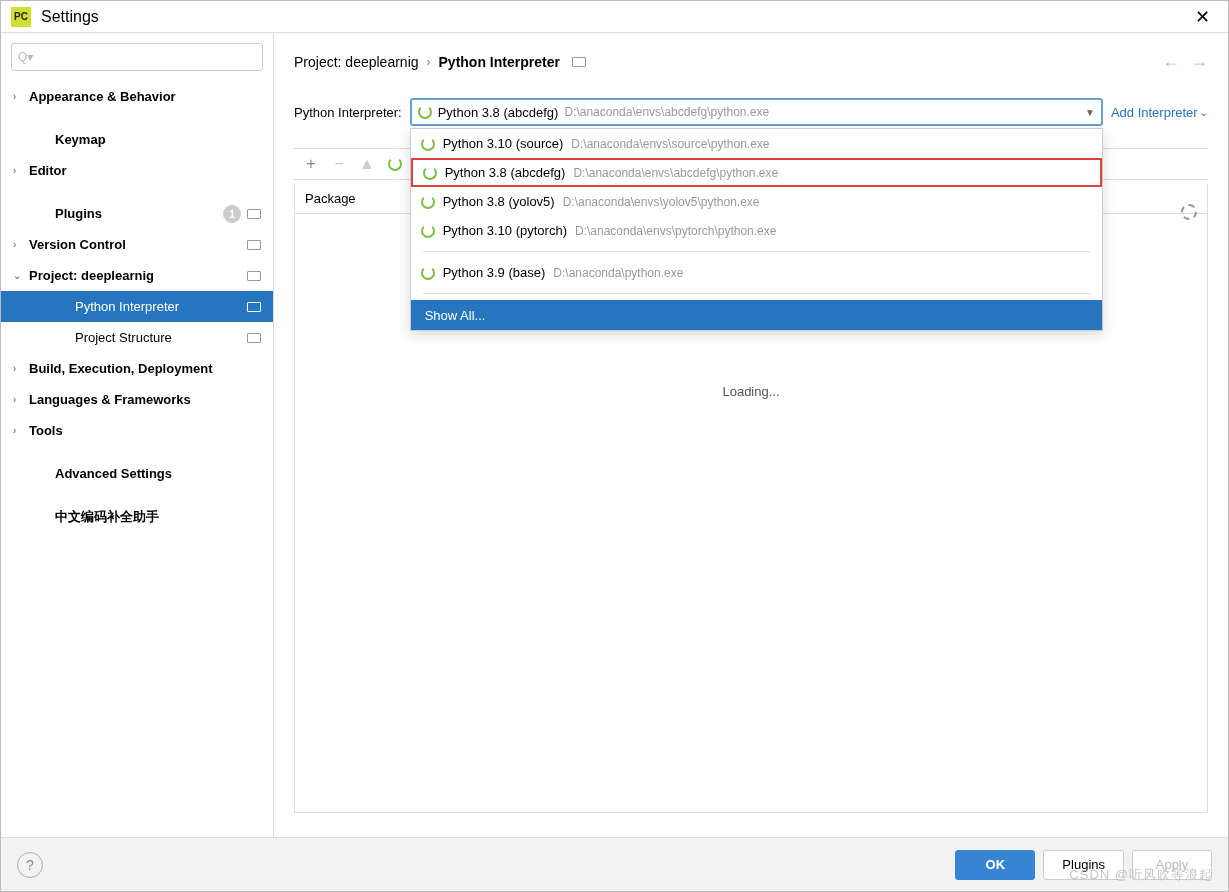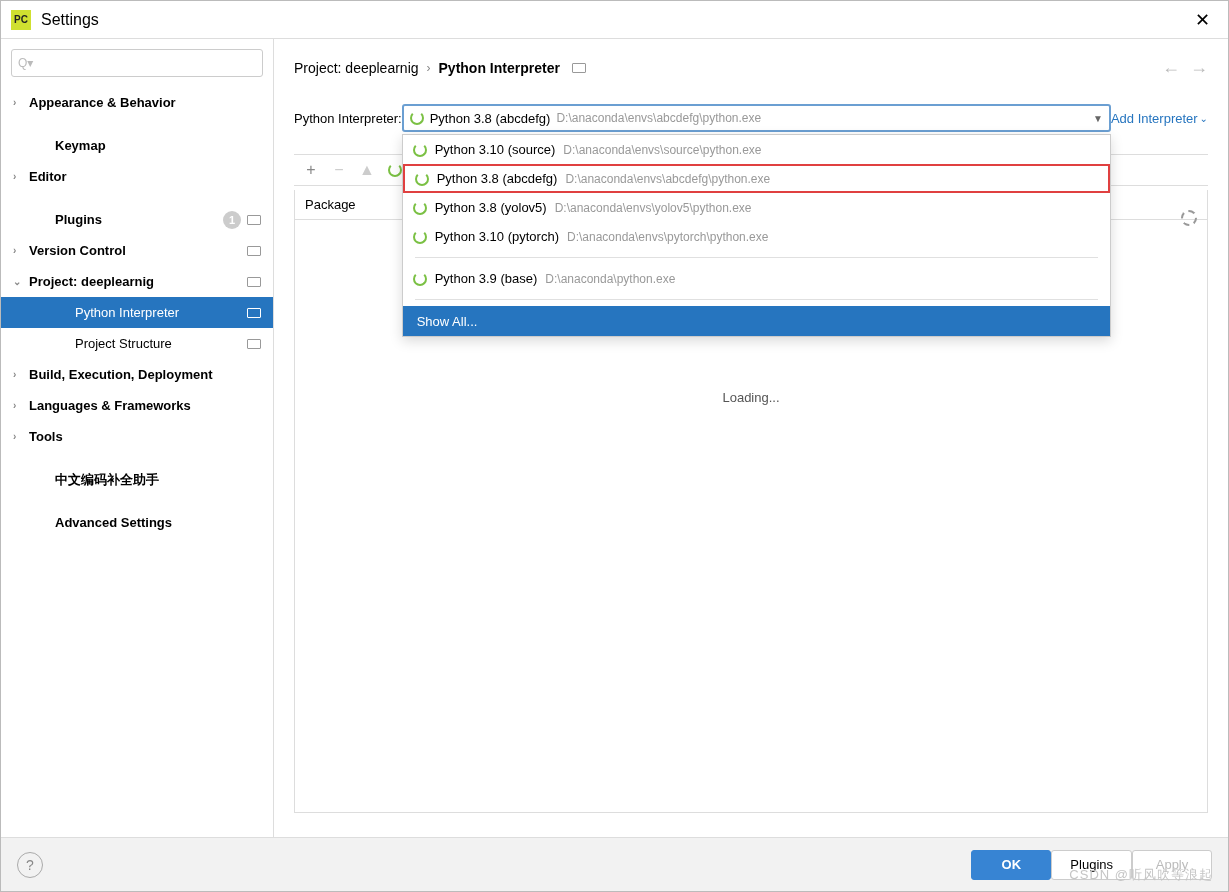--- a/index.html
+++ b/index.html
@@ -1,18 +1,18 @@
 <!DOCTYPE html>
 <html><head>
   <meta charset="utf-8">
   <style>
     * { margin: 0; padding: 0; box-sizing: border-box; font-family: -apple-system, "Segoe UI", Arial, sans-serif; }
     body { width: 1229px; height: 892px; background: #fff; position: relative; }
     .window { width: 1229px; height: 892px; border: 1px solid #bbb; display: flex; flex-direction: column; background: #f2f2f2; }
-    .titlebar { height: 38px; display: flex; align-items: center; padding: 0 10px; border-bottom: 1px solid #ddd; background: #fff; }
+    .titlebar { height: 32px; display: flex; align-items: center; padding: 0 10px; border-bottom: 1px solid #ddd; background: #fff; }
     .app-icon { width: 20px; height: 20px; background: #d0e030; display: flex; align-items: center; justify-content: center; font-size: 10px; font-weight: bold; color: #222; margin-right: 10px; }
     .title-text { font-size: 16px; }
     .close-btn { margin-left: auto; font-size: 18px; cursor: pointer; padding: 4px 8px; }
     .content { flex: 1; display: flex; overflow: hidden; }
     .sidebar { width: 273px; border-right: 1px solid #ddd; background: #fff; display: flex; flex-direction: column; }
     .search-wrap { padding: 10px; }
     .search-box { width: 100%; height: 28px; border: 1px solid #ccc; border-radius: 3px; padding: 0 6px; display: flex; align-items: center; font-size: 13px; color: #999; background: #fff; }
     .nav { flex: 1; font-size: 13px; }
     .nav-item { height: 31px; display: flex; align-items: center; padding: 0 12px; cursor: pointer; position: relative; }
     .nav-item.level-1 { padding-left: 38px; margin-top: 12px; }
@@ -27,21 +27,21 @@
     .nav-item.selected .proj-icon { border-color: #fff; }
     
     .main { flex: 1; background: #fff; display: flex; flex-direction: column; padding: 0; position: relative; }
     .breadcrumb { display: flex; align-items: center; gap: 8px; padding: 18px 20px; font-size: 14px; }
     .bc-item { color: #000; }
     .bc-item.bold { font-weight: 700; }
     .bc-sep { color: #888; font-size: 12px; }
     .bc-proj-icon { width: 14px; height: 10px; border: 1.5px solid #999; border-radius: 1px; margin-left: 4px; }
     .nav-arrows { margin-left: auto; display: flex; gap: 10px; font-size: 18px; color: #bbb; }
     
-    .interp-row { display: flex; align-items: center; gap: 0; padding: 8px 20px 12px; font-size: 13px; }
+    .interp-row { display: flex; align-items: center; gap: 8px; padding: 8px 20px 12px; font-size: 13px; }
     .interp-label { color: #000; }
     .interp-selector { flex: 1; position: relative; }
     .combo { height: 28px; border: 2px solid #6b9fd2; border-radius: 3px; background: #fff; display: flex; align-items: center; padding: 0 6px; gap: 6px; font-size: 13px; }
     .combo .path { color: #999; font-size: 12px; }
     .combo .arr { margin-left: auto; color: #666; font-size: 10px; }
     .add-interp { color: #2675bf; cursor: pointer; display: flex; align-items: center; gap: 2px; }
     
     .dropdown { position: absolute; top: 30px; left: 0; right: 0; background: #fff; border: 1px solid #ccc; box-shadow: 0 4px 12px rgba(0,0,0,0.15); z-index: 10; }
     .dd-item { height: 29px; display: flex; align-items: center; gap: 8px; padding: 0 10px; font-size: 13px; cursor: pointer; }
     .dd-item .path { color: #999; font-size: 12px; }
@@ -56,21 +56,21 @@
     .tb-btn.disabled { color: #ccc; }
     .tb-spinner { width: 14px; height: 14px; border: 2px solid #7ac043; border-top-color: transparent; border-radius: 50%; }
     
     .pkg-area { flex: 1; margin: 4px 20px; border: 1px solid #ddd; border-top: none; display: flex; flex-direction: column; position: relative; }
     .pkg-header { height: 30px; border-bottom: 1px solid #ddd; display: flex; align-items: center; padding: 0 10px; font-size: 13px; }
     .loading-txt { position: absolute; top: 200px; left: 50%; transform: translateX(-50%); font-size: 13px; color: #555; }
     .loading-spinner { position: absolute; top: 20px; right: 10px; width: 16px; height: 16px; border: 2px dashed #999; border-radius: 50%; }
     
     .footer { height: 54px; border-top: 1px solid #ddd; display: flex; align-items: center; padding: 0 16px; gap: 8px; }
     .help-btn { width: 26px; height: 26px; border: 1.5px solid #aaa; border-radius: 50%; display: flex; align-items: center; justify-content: center; font-size: 14px; color: #888; cursor: pointer; }
-    .footer-btns { margin-left: auto; display: flex; gap: 0; }
+    .footer-btns { margin-left: auto; display: flex; gap: 8px; }
     .btn { height: 30px; min-width: 80px; padding: 0 18px; border: 1px solid #ccc; border-radius: 3px; background: #fff; font-size: 13px; cursor: pointer; display: flex; align-items: center; justify-content: center; }
     .btn.primary { background: #3784d3; color: #fff; border-color: #3784d3; font-weight: 600; }
     .btn.disabled { color: #bbb; }
     
     .watermark { position: absolute; bottom: 8px; right: 16px; font-size: 13px; color: #c5c5c5; letter-spacing: 1px; }
   </style>
 </head>
 <body>
 
 <div class="window">
@@ -149,26 +149,26 @@
             <span>Languages &amp; Frameworks</span>
             <span class="nav-right"></span>
           </div>
           <div class="nav-item bold">
             <span class="chev">›</span>
             <span>Tools</span>
             <span class="nav-right"></span>
           </div>
           <div class="nav-item bold level-1">
             <span class="chev"></span>
+            <span>Advanced Settings</span>
+            <span class="nav-right"></span>
+          </div>
+          <div class="nav-item bold level-1">
+            <span class="chev"></span>
             <span>中文编码补全助手</span>
-            <span class="nav-right"></span>
-          </div>
-          <div class="nav-item bold level-1">
-            <span class="chev"></span>
-            <span>Advanced Settings</span>
             <span class="nav-right"></span>
           </div>
         </div>
     </div>
 
     <div class="main">
       <div class="breadcrumb">
         <span class="bc-item">Project: deeplearnig</span>
         <span class="bc-sep">›</span>
         <span class="bc-item bold">Python Interpreter</span>

